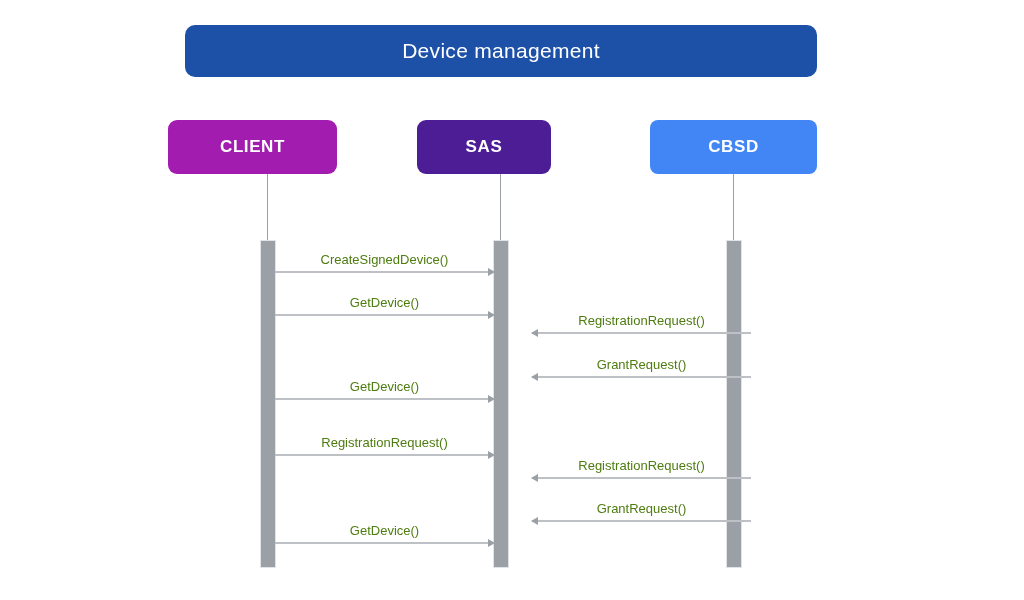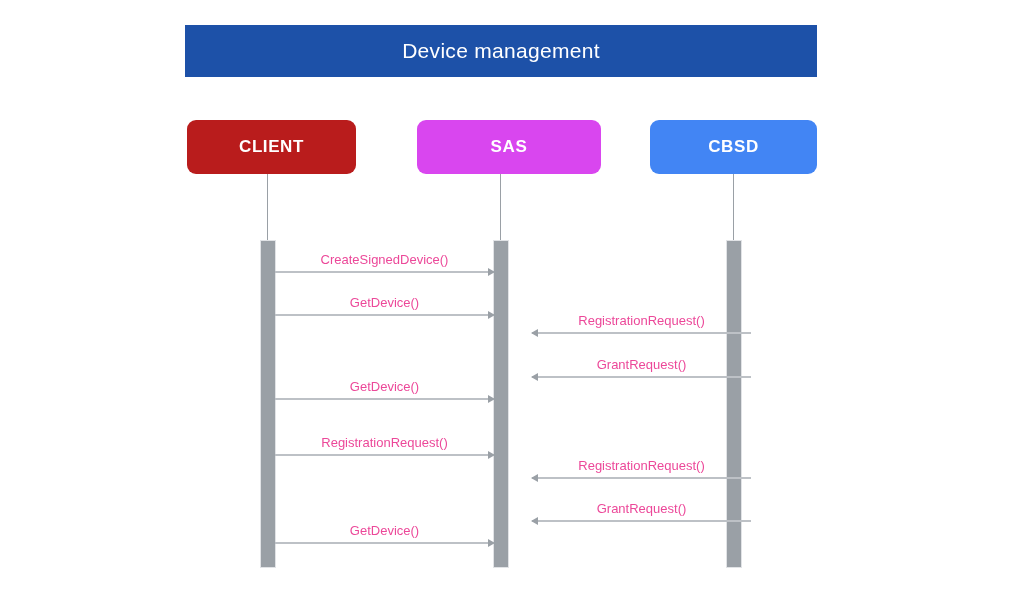--- a/index.html
+++ b/index.html
@@ -13,21 +13,21 @@
     width: 1024px;
     height: 600px;
     background: #ffffff;
     overflow: hidden;
   }
   .title-banner {
     position: absolute;
     left: 185px; top: 25px;
     width: 632px; height: 52px;
     background: #1d51a8;
-    border-radius: 0;
+    border-radius: 10px;
     display: flex; align-items: center; justify-content: center;
   }
   .title-banner .title-text {
     color: #ffffff;
     font-size: 21px;
     font-weight: 500;
     letter-spacing: 0.3px;
   }
   .actor-box {
     position: absolute;
@@ -35,23 +35,23 @@
     height: 54px;
     border-radius: 9px;
     display: flex; align-items: center; justify-content: center;
   }
   .actor-box .actor-text {
     color: #ffffff;
     font-size: 17px;
     font-weight: bold;
     letter-spacing: 0.6px;
   }
-  .actor-client { left: 187px; width: 169px; background: #b91c1c; }
-  .actor-sas    { left: 417px; width: 184px; background: #d946ef; }
-  .actor-cbsd   { left: 650px; width: 167px; background: #4285f4; }
+  .actor-client { left: 168px; width: 169px; background: #a21caf; }
+  .actor-sas    { left: 417px; width: 134px; background: #4c1d95; }
+  .actor-cbsd   { left: 650px; width: 167px; background: #4285f4; border-radius: 8px; }
 
   .lifeline {
     position: absolute;
     top: 174px;
     width: 1px;
     height: 66px;
     background: #9aa0a6;
   }
   .lifeline-client { left: 267px; }
   .lifeline-sas    { left: 500px; }
@@ -71,21 +71,21 @@
 
   .message {
     position: absolute;
     width: 219px;
   }
   .message .msg-label {
     display: block;
     text-align: center;
     font-size: 13px;
     line-height: 16px;
-    color: #ec4899;
+    color: #4d7c0f;
     white-space: nowrap;
   }
   .message .msg-line {
     position: relative;
     margin-top: 3px;
     height: 0;
     border-top: 2px solid #bdc1c6;
   }
   .message.dir-right .msg-line::after {
     content: "";

